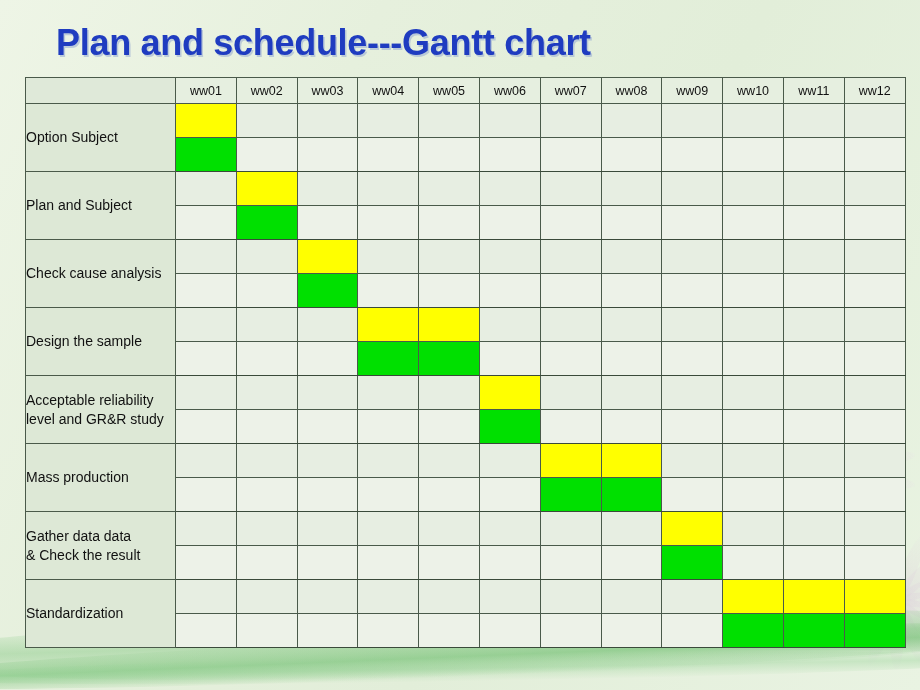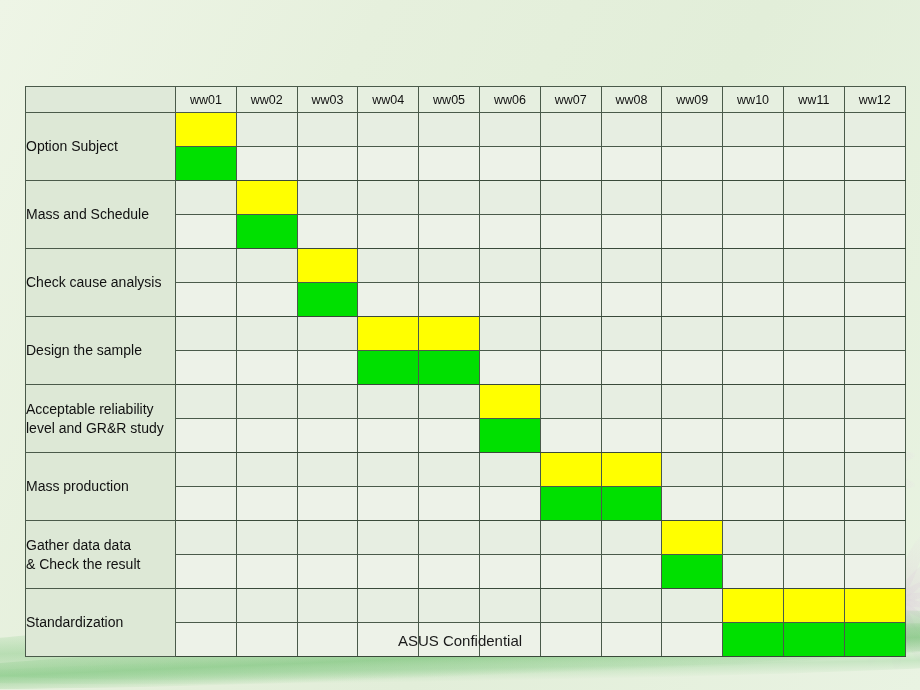--- a/index.html
+++ b/index.html
@@ -59,21 +59,21 @@
     letter-spacing: -0.3px;
     text-shadow: 1.5px 1.5px 0px rgba(150,170,210,0.55);
     white-space: nowrap;
     z-index: 5;
   }
 
   
   #gantt-wrap {
     position: absolute;
     left: 25px;
-    top: 86px;
+    top: 77px;
     width: 880px;
     z-index: 4;
   }
 
   table.gantt {
     border-collapse: collapse;
     table-layout: fixed;
     width: 880px;
     border: 1.5px solid #3a4a3a;
   }
@@ -209,20 +209,21 @@
   <div class="swoosh" style="left:-120px; top:612px; width:1180px; height:64px;
        background:linear-gradient(to bottom, rgba(255,255,255,0) 0%, rgba(120,195,120,0.42) 45%, rgba(255,255,255,0) 100%);
        transform:rotate(-1.6deg);"></div>
   <div class="swoosh" style="left:-150px; top:636px; width:1250px; height:40px;
        background:linear-gradient(to bottom, rgba(255,255,255,0) 0%, rgba(110,190,110,0.55) 50%, rgba(255,255,255,0) 100%);
        transform:rotate(-2.4deg);"></div>
   <div class="swoosh" style="left:-80px; top:655px; width:1120px; height:26px;
        background:linear-gradient(to bottom, rgba(255,255,255,0) 0%, rgba(150,210,150,0.40) 50%, rgba(255,255,255,0) 100%);
        transform:rotate(-1.0deg);"></div>
 
+  <h1 id="title">Plan and schedule---Gantt chart</h1>
 
   <div id="gantt-wrap">
     <table class="gantt">
       <thead>
         <tr>
           <th class="corner"></th>
         <th class="week">ww01</th>
             <th class="week">ww02</th>
             <th class="week">ww03</th>
             <th class="week">ww04</th>
@@ -263,21 +264,21 @@
             <td class="cell"></td>
             <td class="cell"></td>
             <td class="cell"></td>
             <td class="cell"></td>
             <td class="cell"></td>
             <td class="cell"></td>
             <td class="cell"></td>
           </tr>
           <tr class="plan task-top">
             <td class="task-label" rowspan="2">
-              <div>Mass and Schedule</div>
+              <div>Plan and Subject</div>
             </td>
             <td class="cell"></td>
             <td class="cell bar-plan"></td>
             <td class="cell"></td>
             <td class="cell"></td>
             <td class="cell"></td>
             <td class="cell"></td>
             <td class="cell"></td>
             <td class="cell"></td>
             <td class="cell"></td>
@@ -484,14 +485,13 @@
             <td class="cell"></td>
             <td class="cell"></td>
             <td class="cell bar-actual"></td>
             <td class="cell bar-actual"></td>
             <td class="cell bar-actual"></td>
           </tr>
         </tbody>
     </table>
   </div>
 
-  <div id="footer">ASUS Confidential</div>
 </div>
 
 </body></html>

